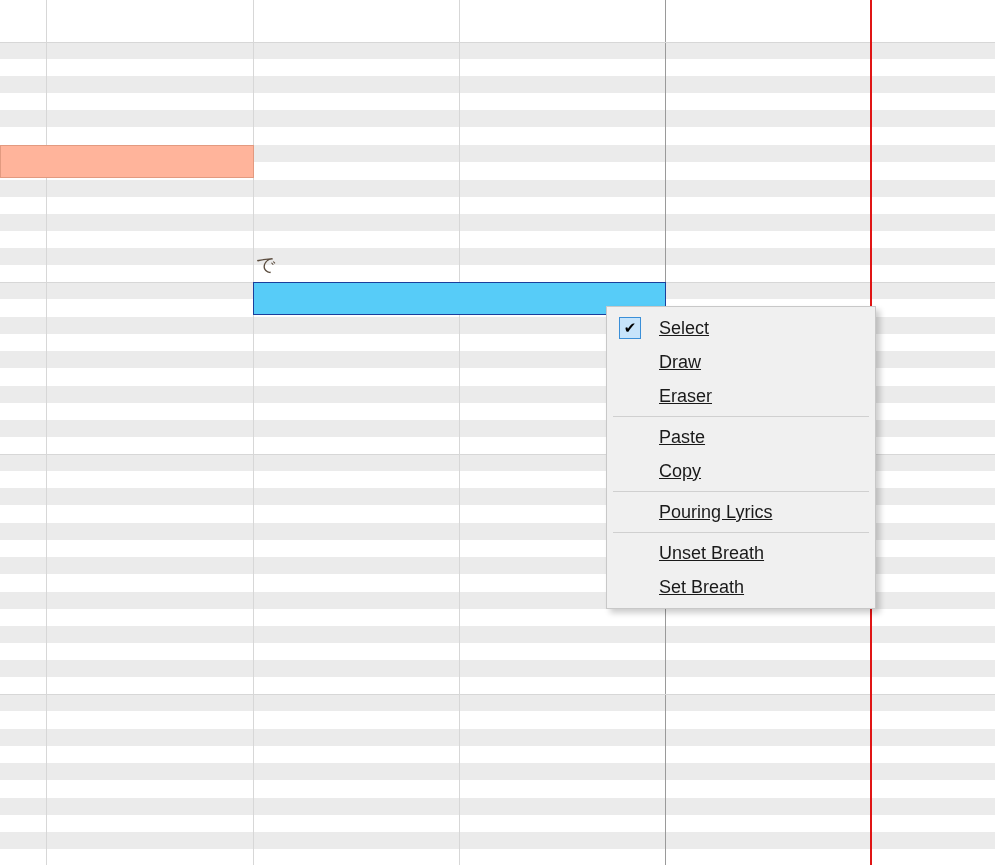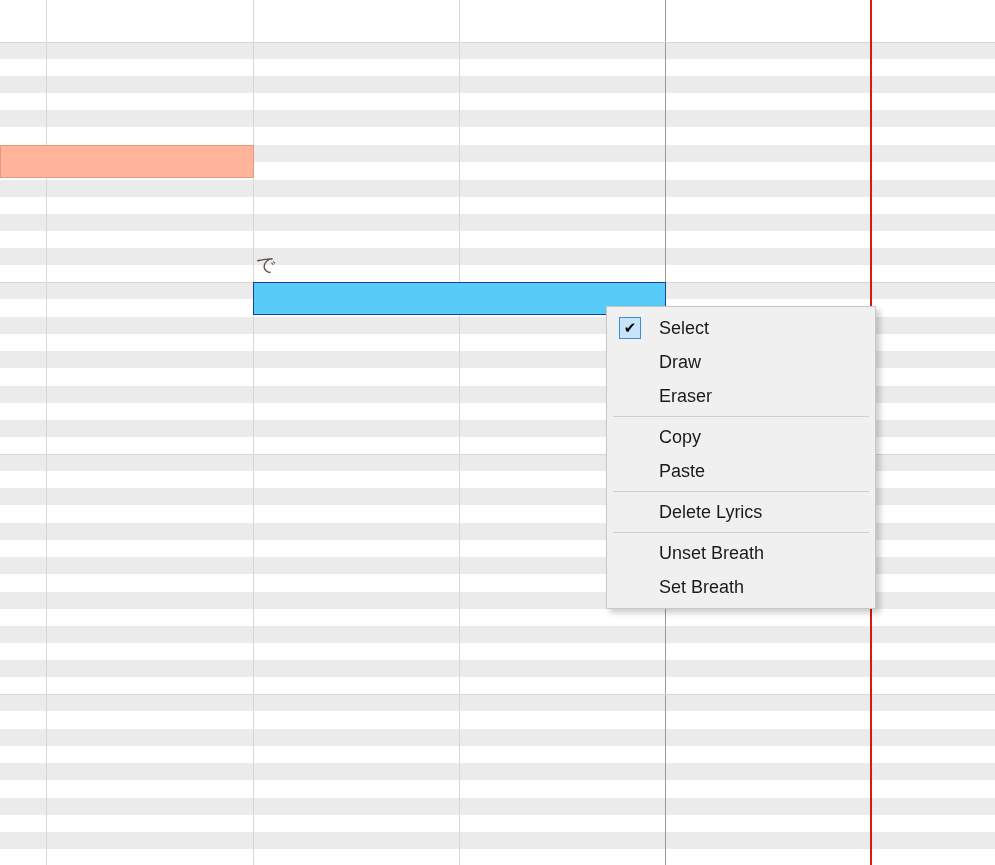--- a/index.html
+++ b/index.html
@@ -99,20 +99,21 @@
     display: flex;
     align-items: center;
     justify-content: center;
     font-size: 15px;
     color: #000;
     box-sizing: border-box;
   }
   .menu-label {
     padding-left: 12px;
     white-space: nowrap;
+    text-decoration: underline;
   }
 </style>
 </head>
 <body>
 
 <div class="piano-roll">
 
   <div class="row shaded" style="top:42px"></div>
   <div class="row shaded" style="top:76px"></div>
   <div class="row shaded" style="top:110px"></div>
@@ -170,32 +171,32 @@
       </div>
       <div class="menu-item">
         <span class="menu-icon-slot"></span>
         <span class="menu-label">Eraser</span>
       </div>
     </div>
     <hr class="sep">
     <div class="group">
       <div class="menu-item">
         <span class="menu-icon-slot"></span>
+        <span class="menu-label">Paste</span>
+      </div>
+      <div class="menu-item">
+        <span class="menu-icon-slot"></span>
         <span class="menu-label">Copy</span>
       </div>
-      <div class="menu-item">
-        <span class="menu-icon-slot"></span>
-        <span class="menu-label">Paste</span>
-      </div>
     </div>
     <hr class="sep">
     <div class="group">
       <div class="menu-item">
         <span class="menu-icon-slot"></span>
-        <span class="menu-label">Delete Lyrics</span>
+        <span class="menu-label">Pouring Lyrics</span>
       </div>
     </div>
     <hr class="sep">
     <div class="group">
       <div class="menu-item">
         <span class="menu-icon-slot"></span>
         <span class="menu-label">Unset Breath</span>
       </div>
       <div class="menu-item">
         <span class="menu-icon-slot"></span>

